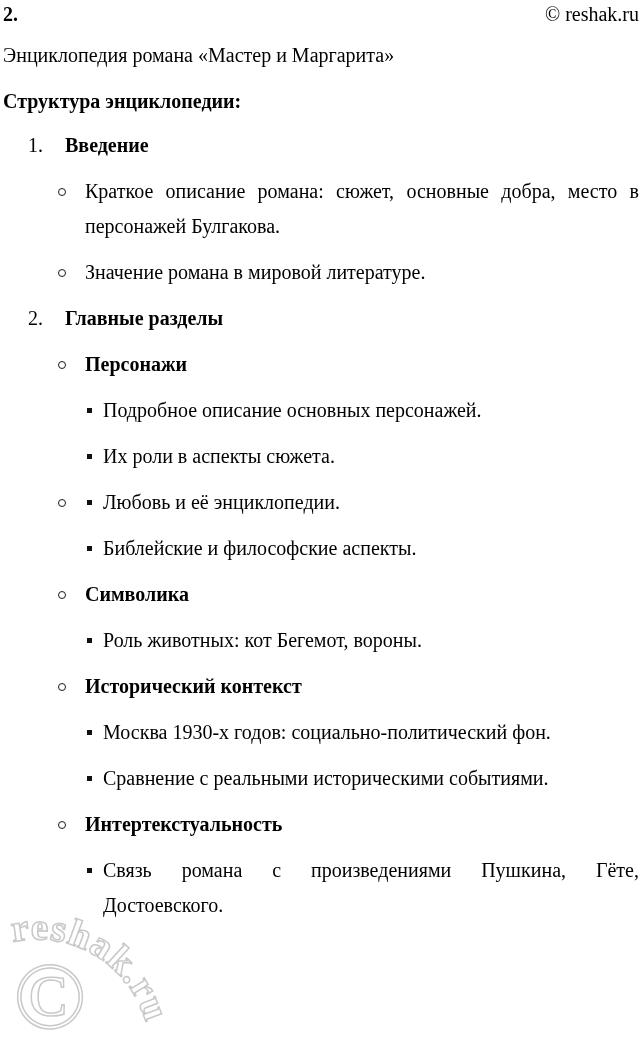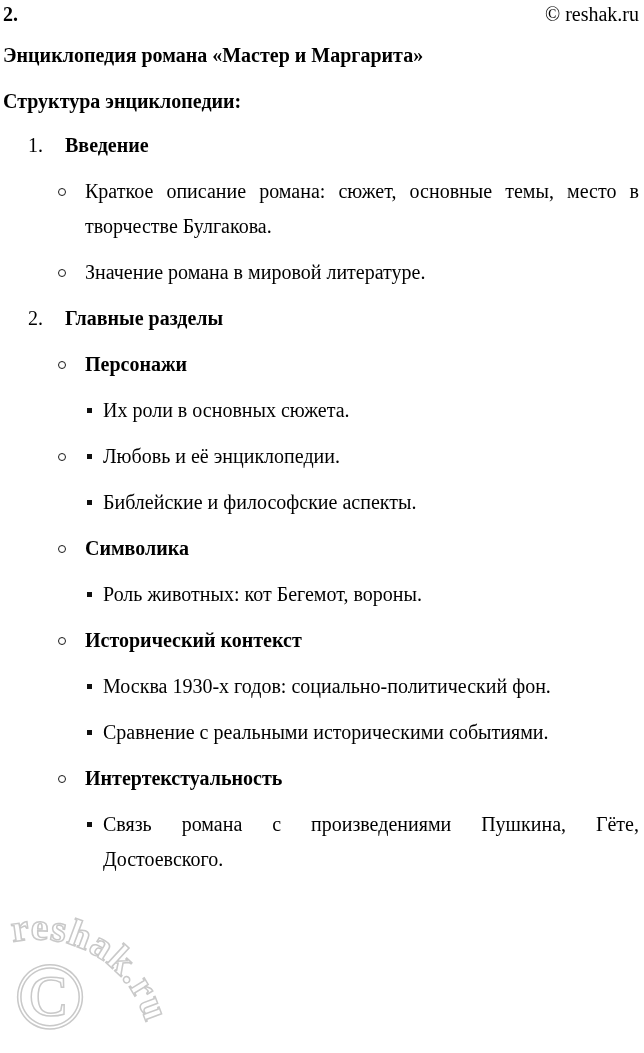--- a/index.html
+++ b/index.html
@@ -27,21 +27,21 @@
     display: flex;
     justify-content: space-between;
     align-items: flex-start;
     height: 22px;
     margin-bottom: 17px;
   }
   .page-num {
     font-weight: bold;
   }
   .doc-title {
-    font-weight: bold;
+    font-weight: normal;
     line-height: 26px;
     margin-bottom: 20px;
   }
   .doc-subtitle {
     font-weight: bold;
     line-height: 26px;
     margin-bottom: 14px;
   }
   .li {
     position: relative;
@@ -126,44 +126,48 @@
   <div class="doc-subtitle layer">Структура энциклопедии:</div>
 
   <div class="li">
     <span class="marker num">1.</span>
     <div class="txt l1 bold">Введение</div>
   </div>
 
   <div class="li">
     <span class="marker circle"></span>
     <div class="txt l2">
-      <div class="jline">Краткое описание романа: сюжет, основные темы, место в</div>
-      <div>творчестве Булгакова.</div>
+      <div class="jline">Краткое описание романа: сюжет, основные добра, место в</div>
+      <div>персонажей Булгакова.</div>
     </div>
   </div>
 
   <div class="li">
     <span class="marker circle"></span>
     <div class="txt l2">Значение романа в мировой литературе.</div>
   </div>
 
   <div class="li">
     <span class="marker num">2.</span>
     <div class="txt l1 bold">Главные разделы</div>
   </div>
 
   <div class="li">
     <span class="marker circle"></span>
     <div class="txt l2 bold">Персонажи</div>
   </div>
 
-
-  <div class="li">
-    <span class="marker square"></span>
-    <div class="txt l3">Их роли в основных сюжета.</div>
+  <div class="li">
+    <span class="marker square"></span>
+    <div class="txt l3">Подробное описание основных персонажей.</div>
+  </div>
+
+  <div class="li">
+    <span class="marker square"></span>
+    <div class="txt l3">Их роли в аспекты сюжета.</div>
   </div>
 
   <div class="li">
     <span class="marker circle"></span>
   </div>
 
 
   <div class="li">
     <span class="marker square"></span>
     <div class="txt l3">Любовь и её энциклопедии.</div>

